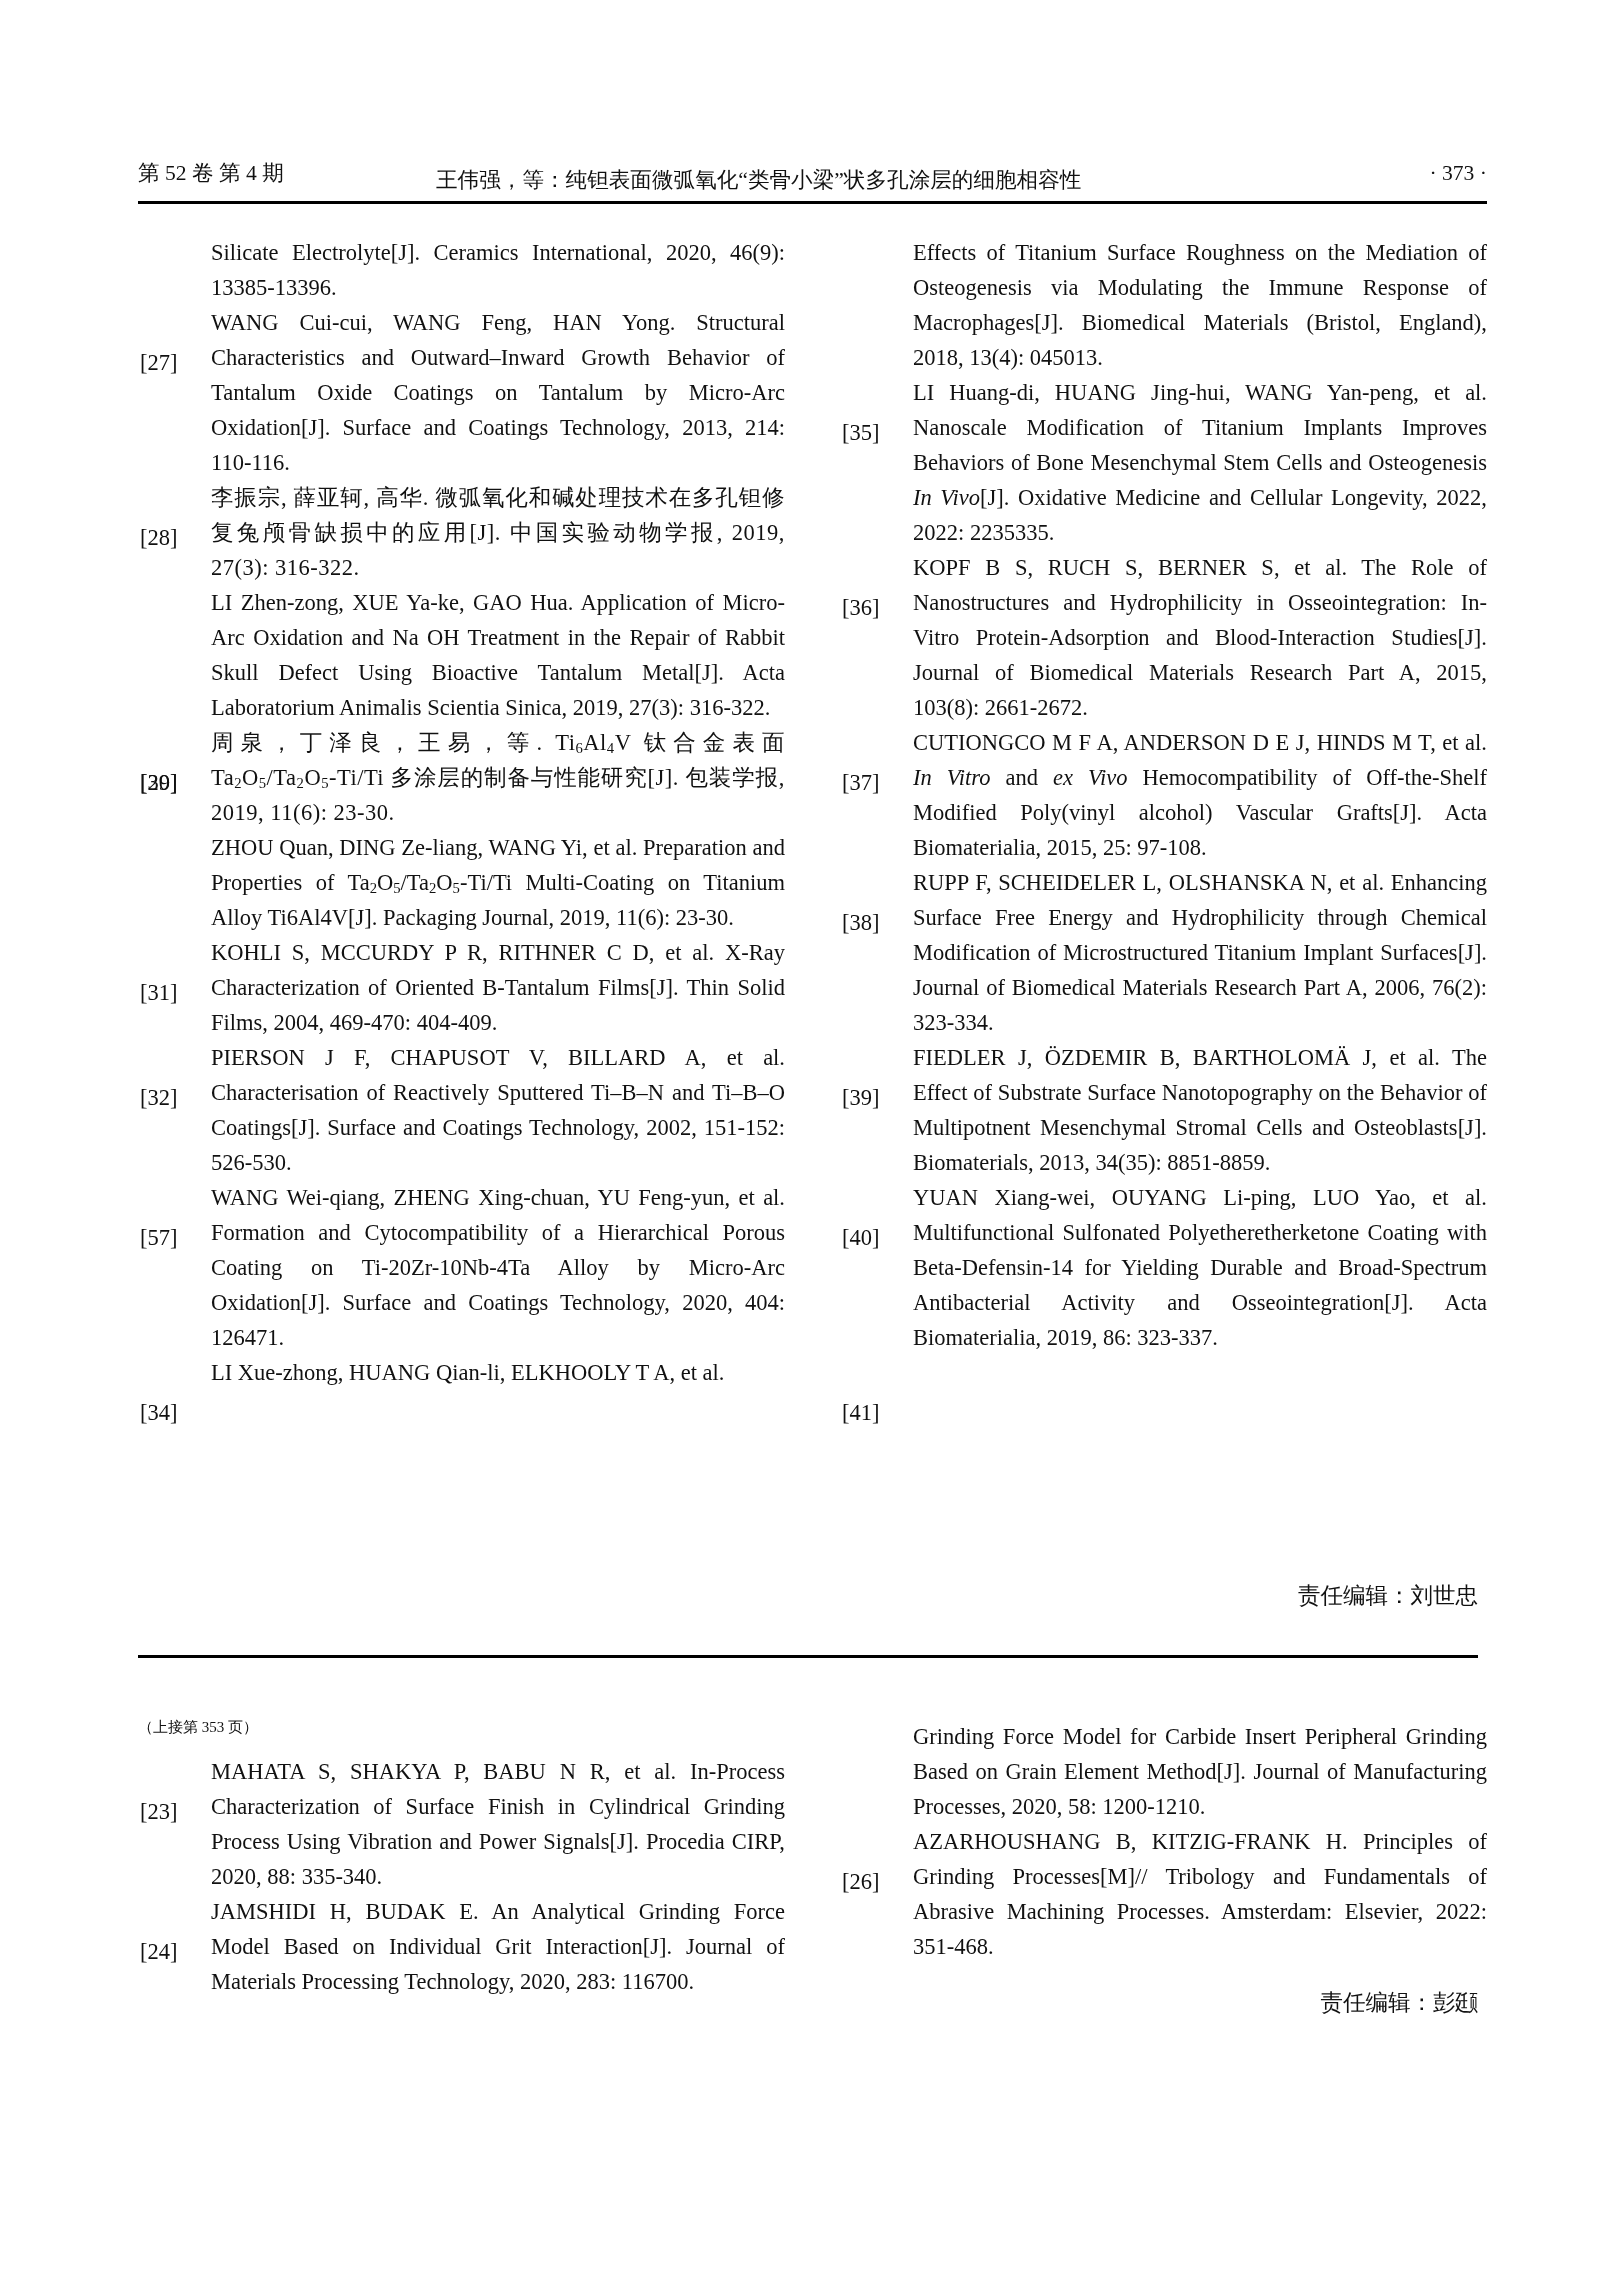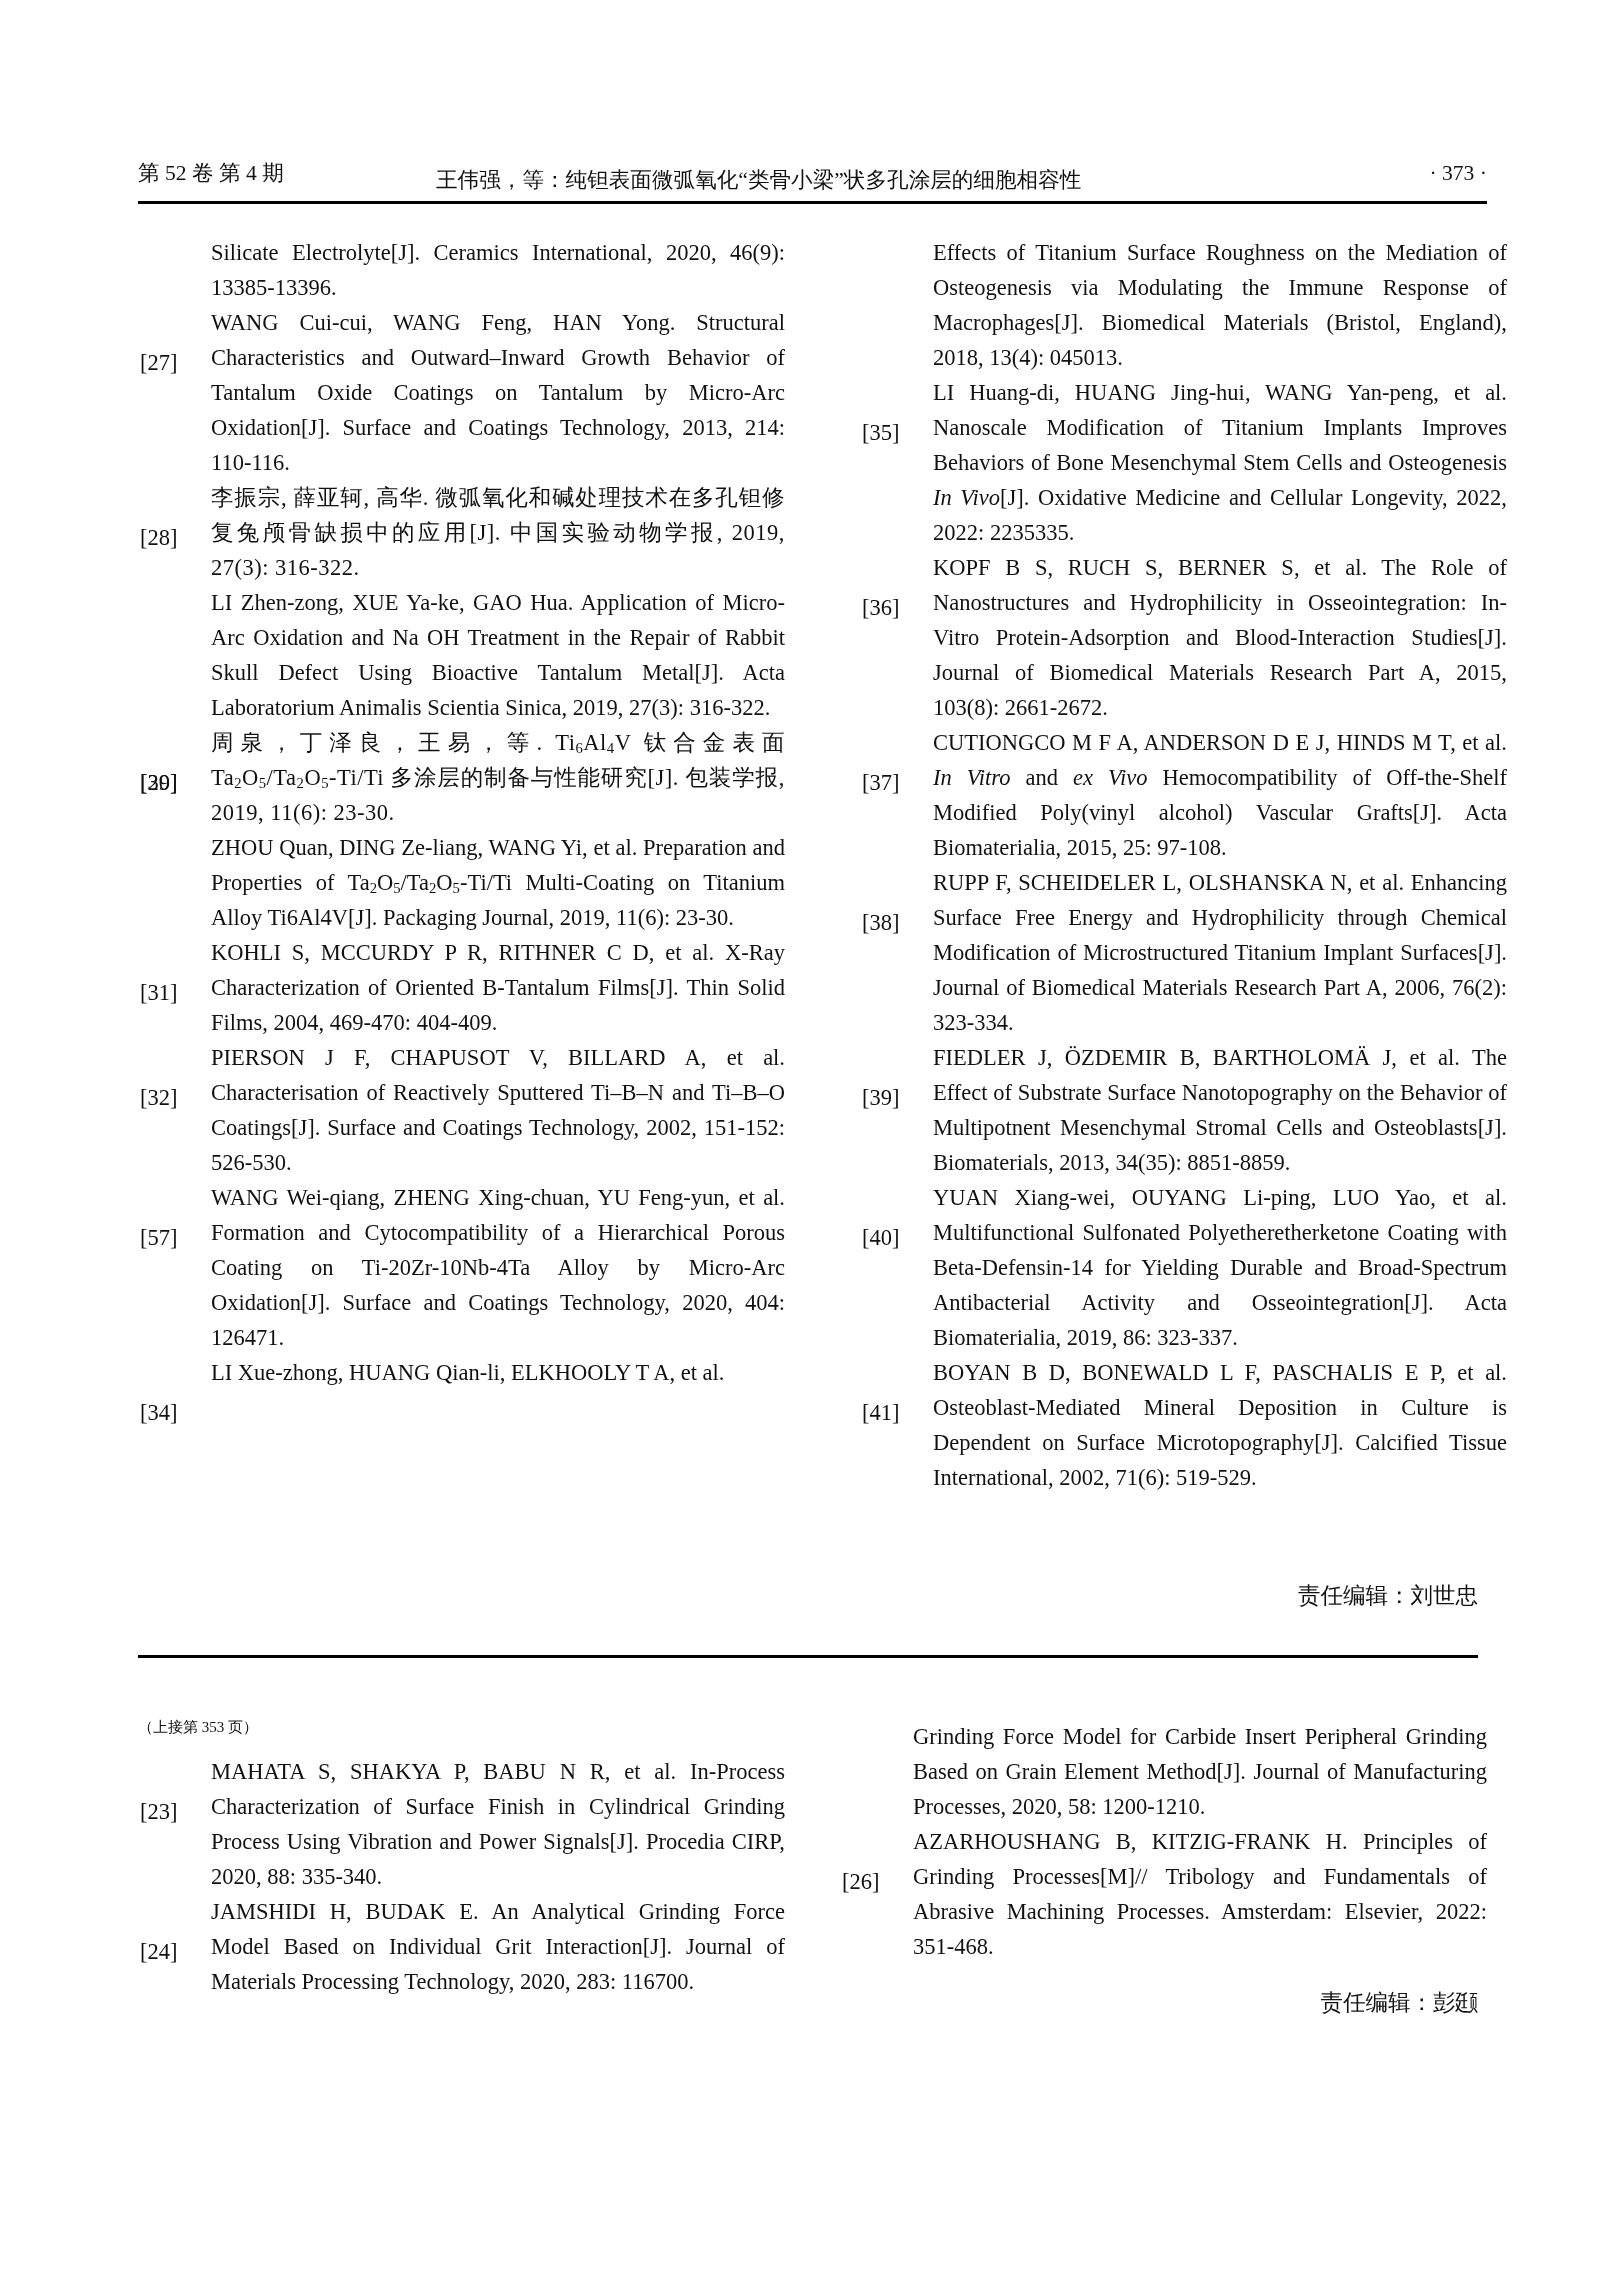--- a/index.html
+++ b/index.html
@@ -7,21 +7,21 @@
          font-family:"Liberation Serif","DejaVu Serif",serif; color:#111; }
   .hdr { position:absolute; top:160px; font-size:21.6px; line-height:27.4px; white-space:nowrap; }
   #hdr-vol { left:138px; }
   #hdr-title { left:436px;margin-top:7px; }
   #hdr-page { right:134px; }
   .rule { position:absolute; height:2.9px; background:#000; }
   #rule-top { left:138px; width:1349px; top:201px; }
   #rule-mid { left:138px; width:1340px; top:1655px; }
   .col { position:absolute; font-size:22.5px; line-height:35px; }
   #col-left { left:140px; width:645px; top:235px; }
-  #col-right { left:862px; width:645px; top:235px; }
+  #col-right { left:842px; width:645px; top:235px; }
   #bcol-left { left:140px; width:645px; top:1754px; }
   #bcol-right { left:842px; width:645px; top:1719px; }
   .ref { position:relative; padding-left:71px; }
   .ref .num { position:absolute; left:0; top:0;margin-top:40px; }
   .ref .body { text-align:justify; display:block; }
   .ref .trans { text-align:justify; display:block; }
   .cont { padding-left:71px; text-align:justify; }
   .cn { letter-spacing:0.5px; }
   sub { font-size:14.7px; line-height:0; vertical-align:-2.9px; }
   i { font-style:italic; }
@@ -111,21 +111,20 @@
     <span class="body">FIEDLER J, ÖZDEMIR B, BARTHOLOMÄ J, et al. The Effect of Substrate Surface Nanotopography on the Behavior of Multipotnent Mesenchymal Stromal Cells and Osteoblasts[J]. Biomaterials, 2013, 34(35): 8851-8859.</span>
   </div>
 
   <div class="ref">
     <span class="num">[40]</span>
     <span class="body">YUAN Xiang-wei, OUYANG Li-ping, LUO Yao, et al. Multifunctional Sulfonated Polyetheretherketone Coating with Beta-Defensin-14 for Yielding Durable and Broad-Spectrum Antibacterial Activity and Osseointegration[J]. Acta Biomaterialia, 2019, 86: 323-337.</span>
   </div>
 
   <div class="ref">
     <span class="num">[41]</span>
-    <span class="body">BOYAN B D, BONEWALD L F, PASCHALIS E P, et al. Osteoblast-Mediated Mineral Deposition in Culture is Dependent on Surface Microtopography[J]. Calcified Tissue International, 2002, 71(6): 519-529.</span>
   </div>
 </div>
 
 <div class="editor" id="editor-1">责任编辑：刘世忠</div>
 
 <div class="rule" id="rule-mid"></div>
 
 <div id="contd">（上接第 353 页）</div>
 
 <div class="col" id="bcol-left">

